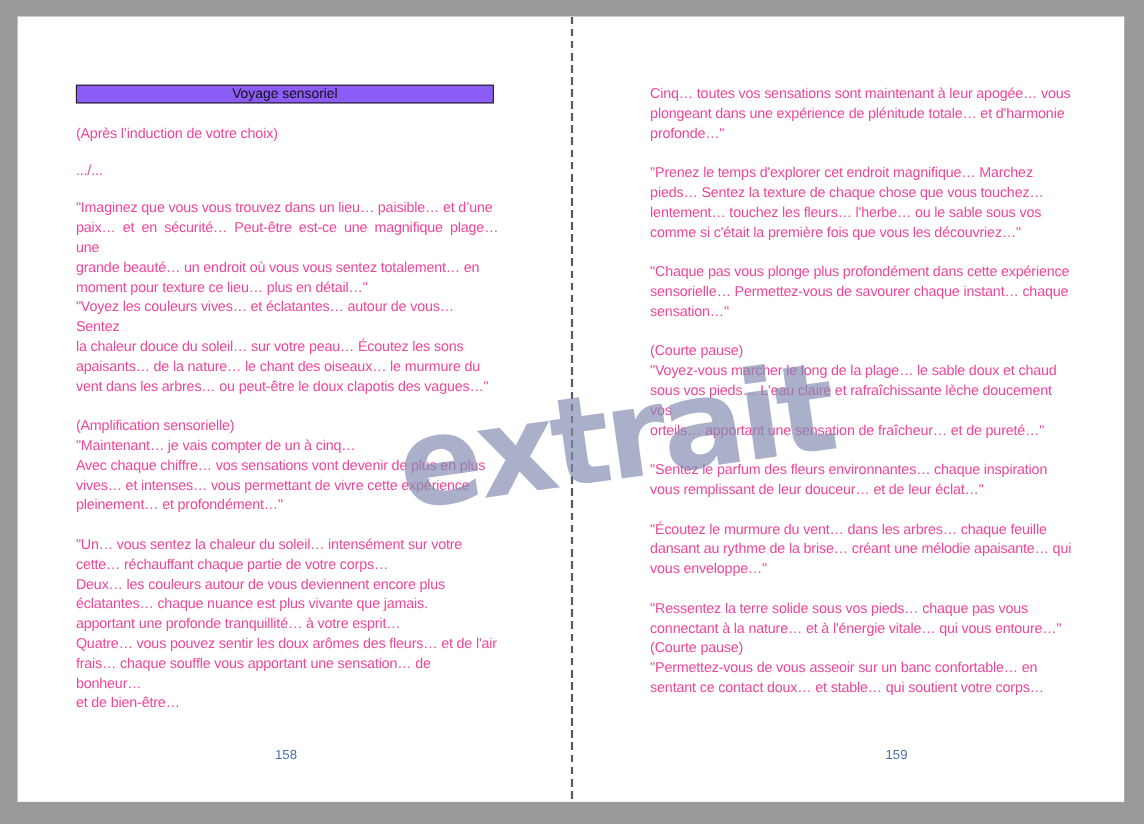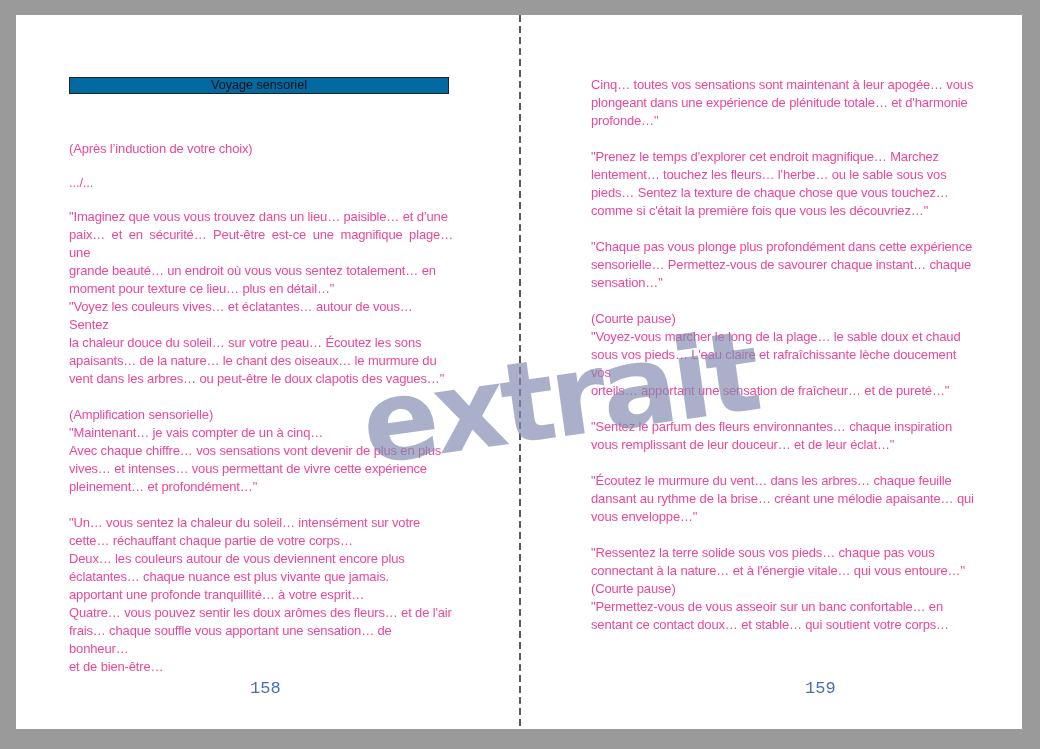--- a/index.html
+++ b/index.html
@@ -37,50 +37,50 @@
     .page.right { left: 505px; width: 501px; }
 
     .col {
       position: absolute;
       font-family: "Liberation Sans", sans-serif;
       font-size: 13px;
       line-height: 18px;
       color: #ec4899;
       letter-spacing: -0.15px;
     }
-    .page.left .col { left: 53px; top: 97px; width: 384px; margin-top: 28px; }
+    .page.left .col { left: 53px; top: 97px; width: 384px; }
     .page.right .col { left: 70px; top: 61px; width: 386px; }
 
     .title-box {
       position: absolute;
       left: 53px;
       top: 62px;
       width: 378px;
       height: 15px;
-      background: #0369a1;
+      background: #8b5cf6;
       border: 1px solid #222;
       border-left-width: 1.5px;
       border-bottom-width: 1.5px;
       font-family: "Liberation Sans", sans-serif;
       font-size: 12.6px;
       line-height: 15px;
       text-align: center;
       color: #111;
     }
     .para { margin: 0; white-space: normal; }
     .gap { height: 18px; }
     .gap-sm { height: 16px; }
     .line { display: block; }
     .justify { text-align: justify; text-align-last: left; }
 
     .page-number {
       position: absolute;
       top: 664px;
-      font-family: Liberation Mono, monospace;
-      font-size: 17px;
+      font-family: Liberation Sans, sans-serif;
+      font-size: 12px;
       color: #4a6fb0;
     }
     .page.left .page-number { left: 234px; }
     .page.right .page-number { left: 250px; margin-left: 34px; }
 
     .watermark {
       position: absolute;
       left: 345px;
       top: 310px;
       width: 360px;
@@ -154,22 +154,22 @@
 
       <div class="para">
         <span class="line">Cinq… toutes vos sensations sont maintenant à leur apogée… vous</span>
         <span class="line">plongeant dans une expérience de plénitude totale… et d'harmonie</span>
         <span class="line">profonde…"</span>
       </div>
       <div class="gap"></div>
 
       <div class="para">
         <span class="line">"Prenez le temps d'explorer cet endroit magnifique… Marchez</span>
+        <span class="line">pieds… Sentez la texture de chaque chose que vous touchez…</span>
         <span class="line">lentement… touchez les fleurs… l'herbe… ou le sable sous vos</span>
-        <span class="line">pieds… Sentez la texture de chaque chose que vous touchez…</span>
         <span class="line">comme si c'était la première fois que vous les découvriez…"</span>
       </div>
       <div class="gap"></div>
 
       <div class="para">
         <span class="line">"Chaque pas vous plonge plus profondément dans cette expérience</span>
         <span class="line">sensorielle… Permettez-vous de savourer chaque instant… chaque</span>
         <span class="line">sensation…"</span>
       </div>
       <div class="gap"></div>

